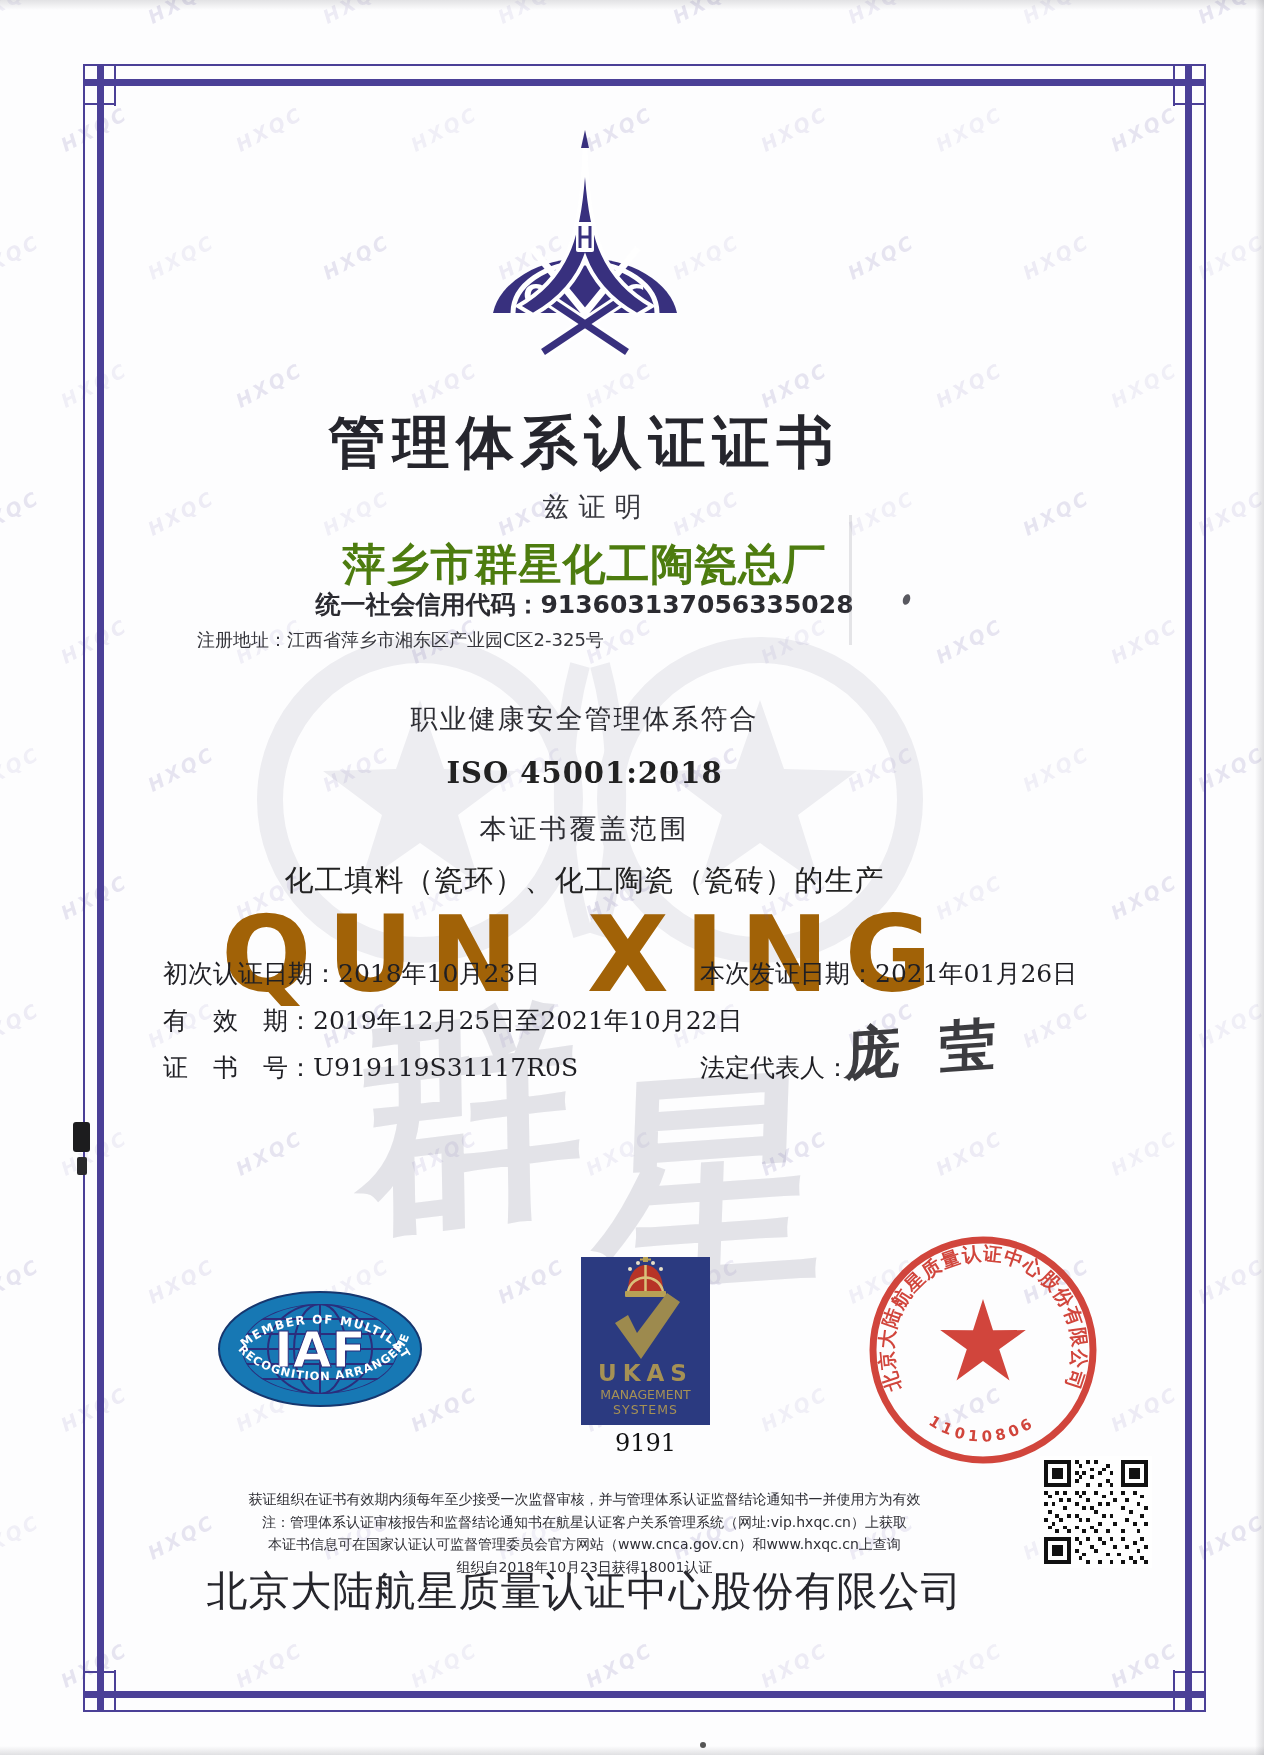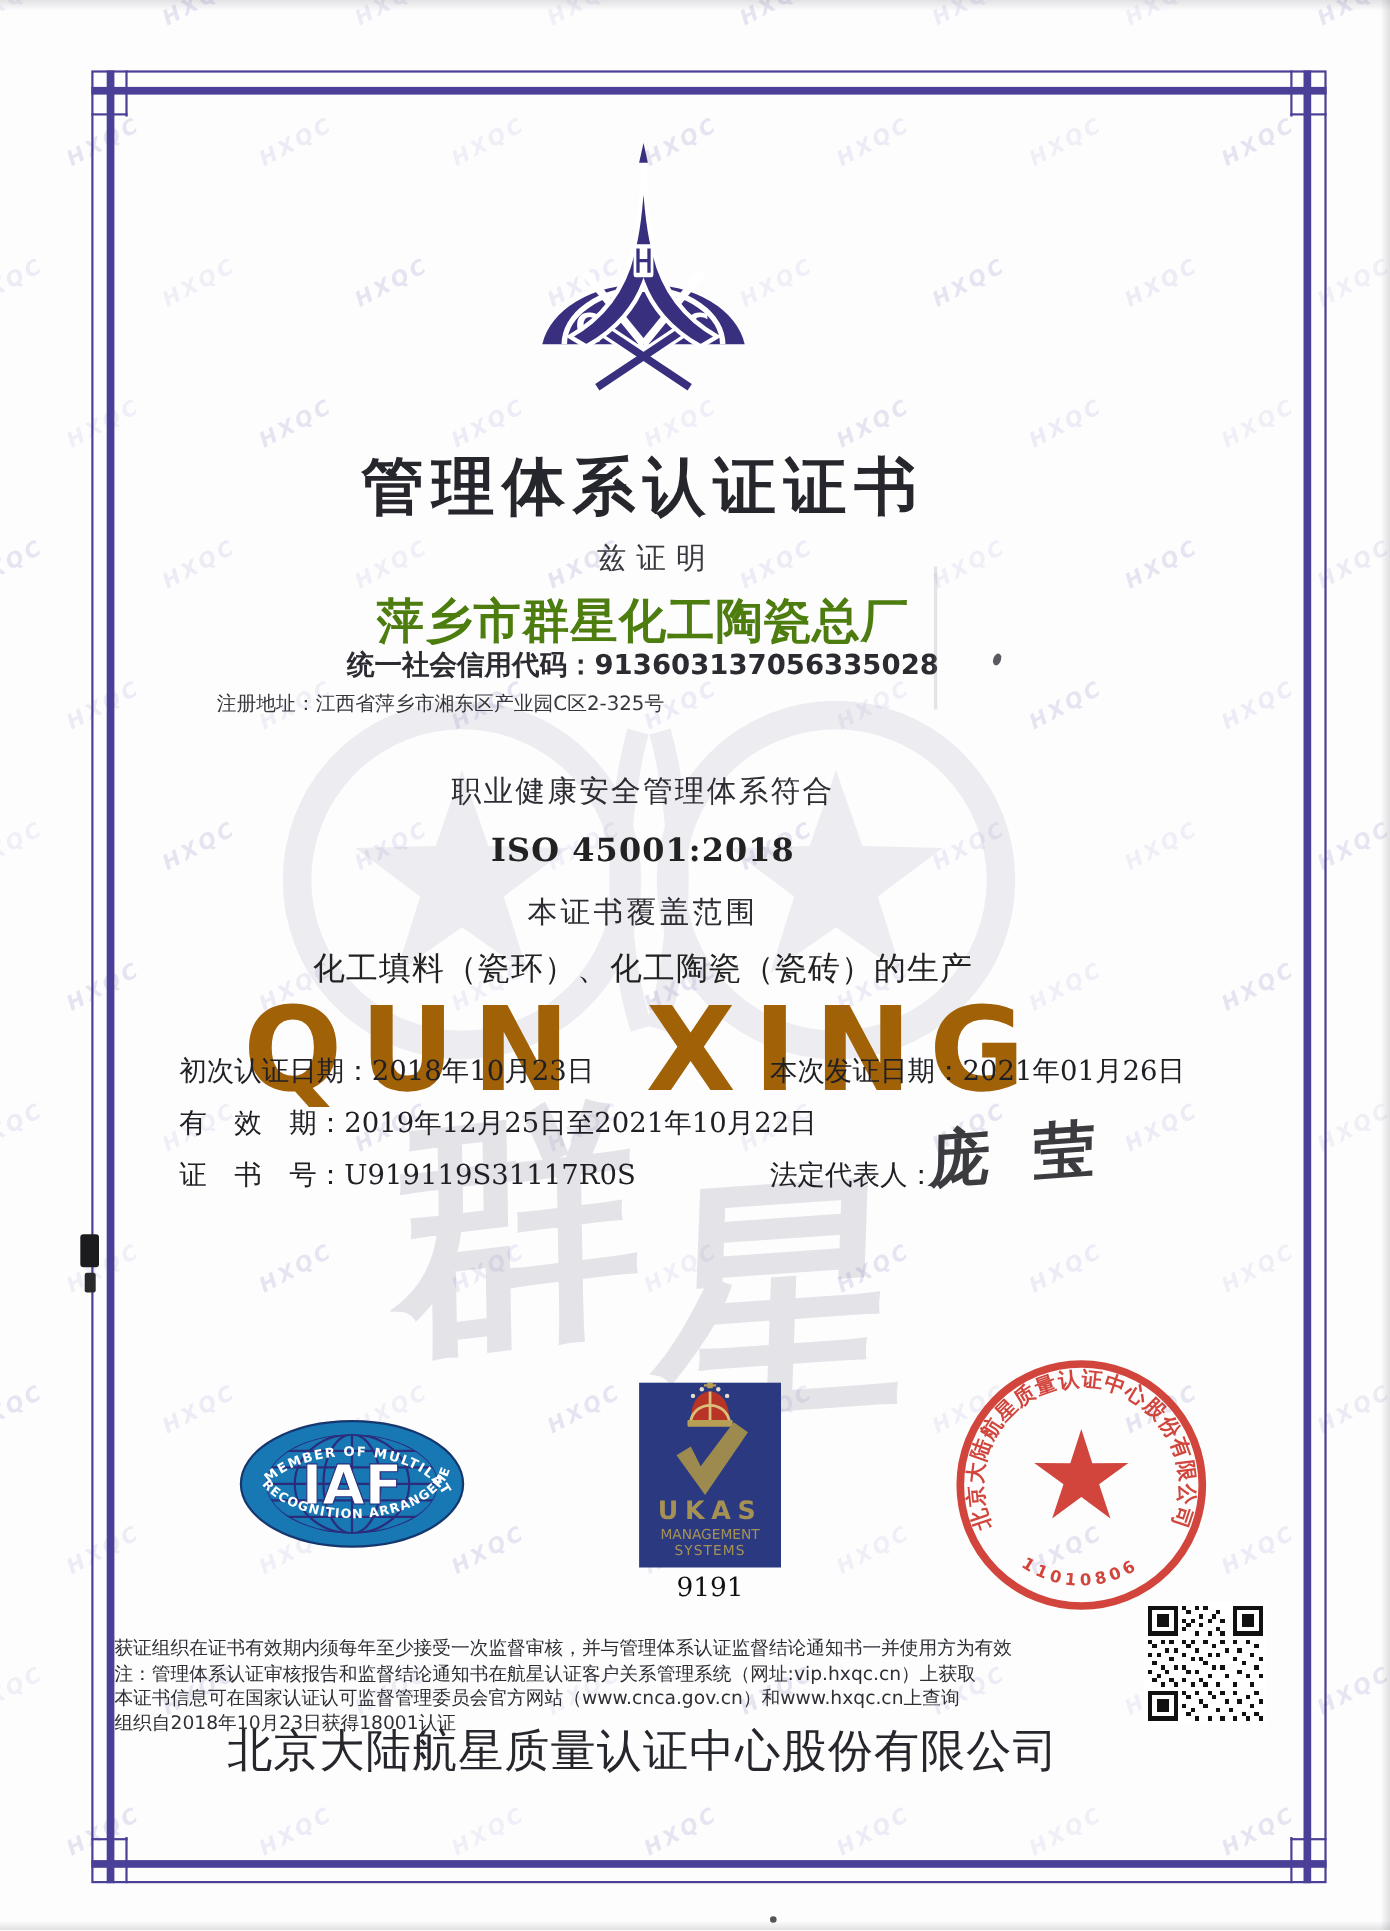--- a/index.html
+++ b/index.html
@@ -45,21 +45,21 @@
   .addr{position:absolute;left:93px;top:624px;text-align:left;font-size:18px;line-height:31px;color:#36363c;}
   .t-sys{top:701px;font-size:27px;letter-spacing:2px;color:#2d2d33;}
   .t-iso{top:756px;font-size:29px;font-weight:bold;letter-spacing:1px;color:#222;}
   .t-scopehead{top:811px;font-size:27px;letter-spacing:3px;color:#2d2d33;}
   .t-scope{top:861px;font-size:29px;letter-spacing:1px;color:#222;}
   .drow{position:absolute;left:59px;right:0;font-size:25px;color:#1f1f24;white-space:nowrap;}
   .r1{top:957px;} .r2{top:1004px;} .r3{top:1051px;}
   .dcell{display:inline-block;width:537px;vertical-align:top;}
   .signature{position:absolute;left:740px;top:1012px;font-size:56px;font-weight:bold;letter-spacing:10px;
              color:#3c3c40;transform:rotate(-4deg) skewX(-5deg);font-family:"DejaVu Serif","Liberation Serif",serif;}
-  .notes{position:absolute;left:0;right:0;top:1488px;text-align:left;font-size:17px;line-height:22.5px;color:#2e2e34;}
+  .notes{position:absolute;left:0;right:0;top:1488px;text-align:center;font-size:14px;line-height:22.5px;color:#2e2e34;}
   .t-issuer{top:1564px;font-size:41px;font-weight:500;letter-spacing:1px;color:#26262c;}
 
   
   .marks{position:absolute;inset:0;z-index:5;}
   .iaf{position:absolute;left:215px;top:1289px;}
   .ukas-wrap{position:absolute;left:581px;top:1257px;width:129px;text-align:center;}
   .ukas-box{width:129px;height:168px;background:#2b3a80;position:relative;}
   .ukas-num{margin-top:4px;font-family:"DejaVu Serif","Liberation Serif",serif;font-size:24px;color:#111;}
   .seal{position:absolute;left:863px;top:1230px;opacity:.93;}
   .qr{position:absolute;left:1040px;top:1456px;}

